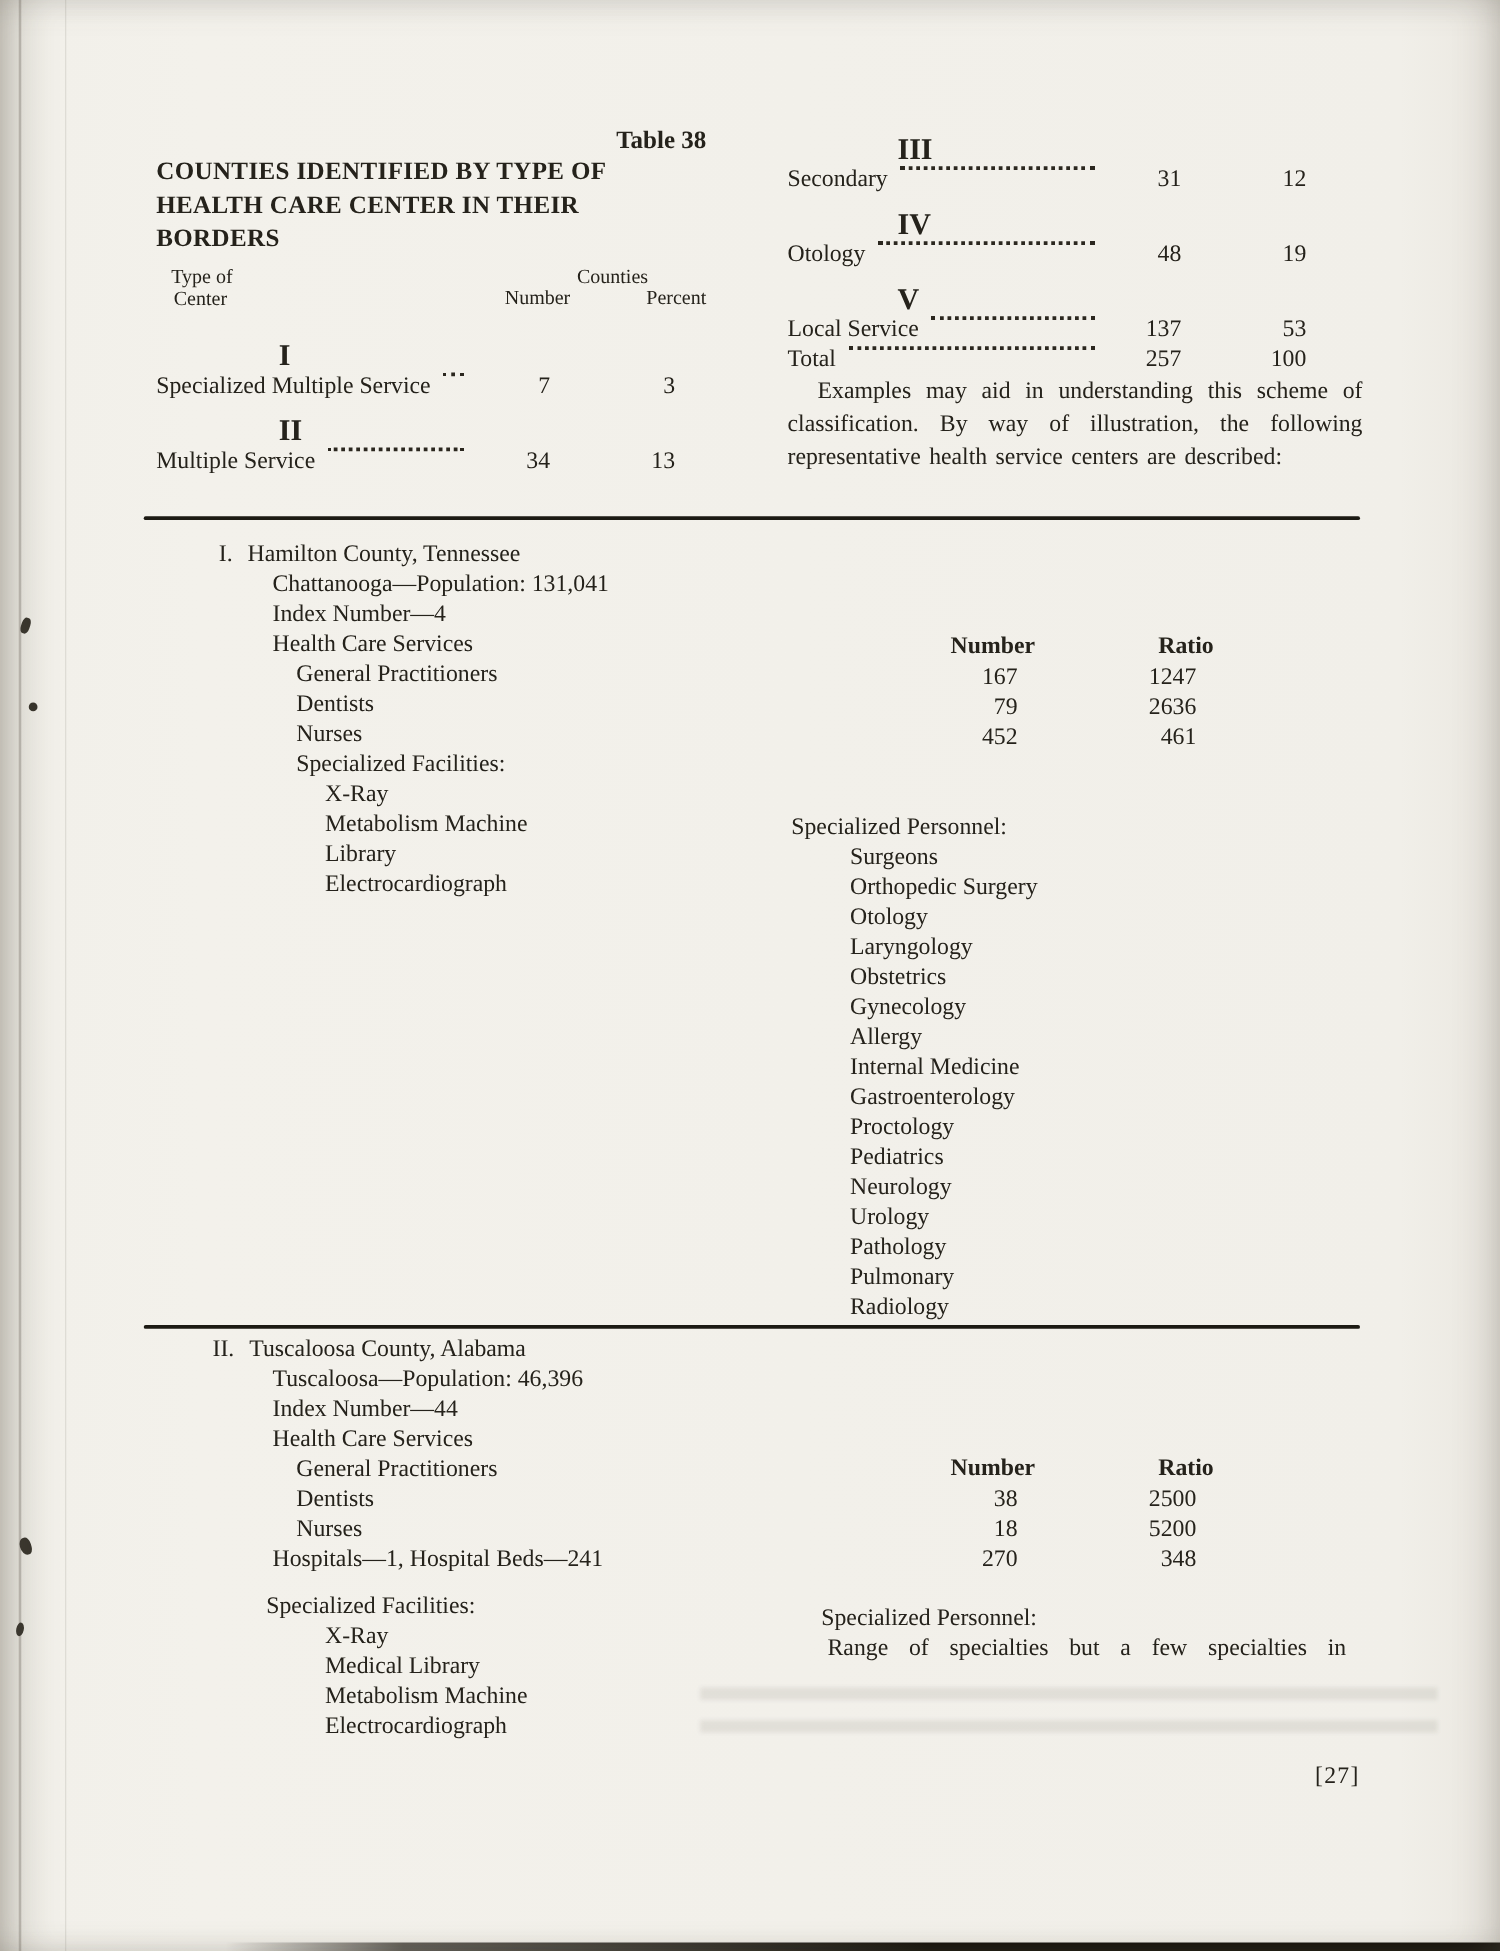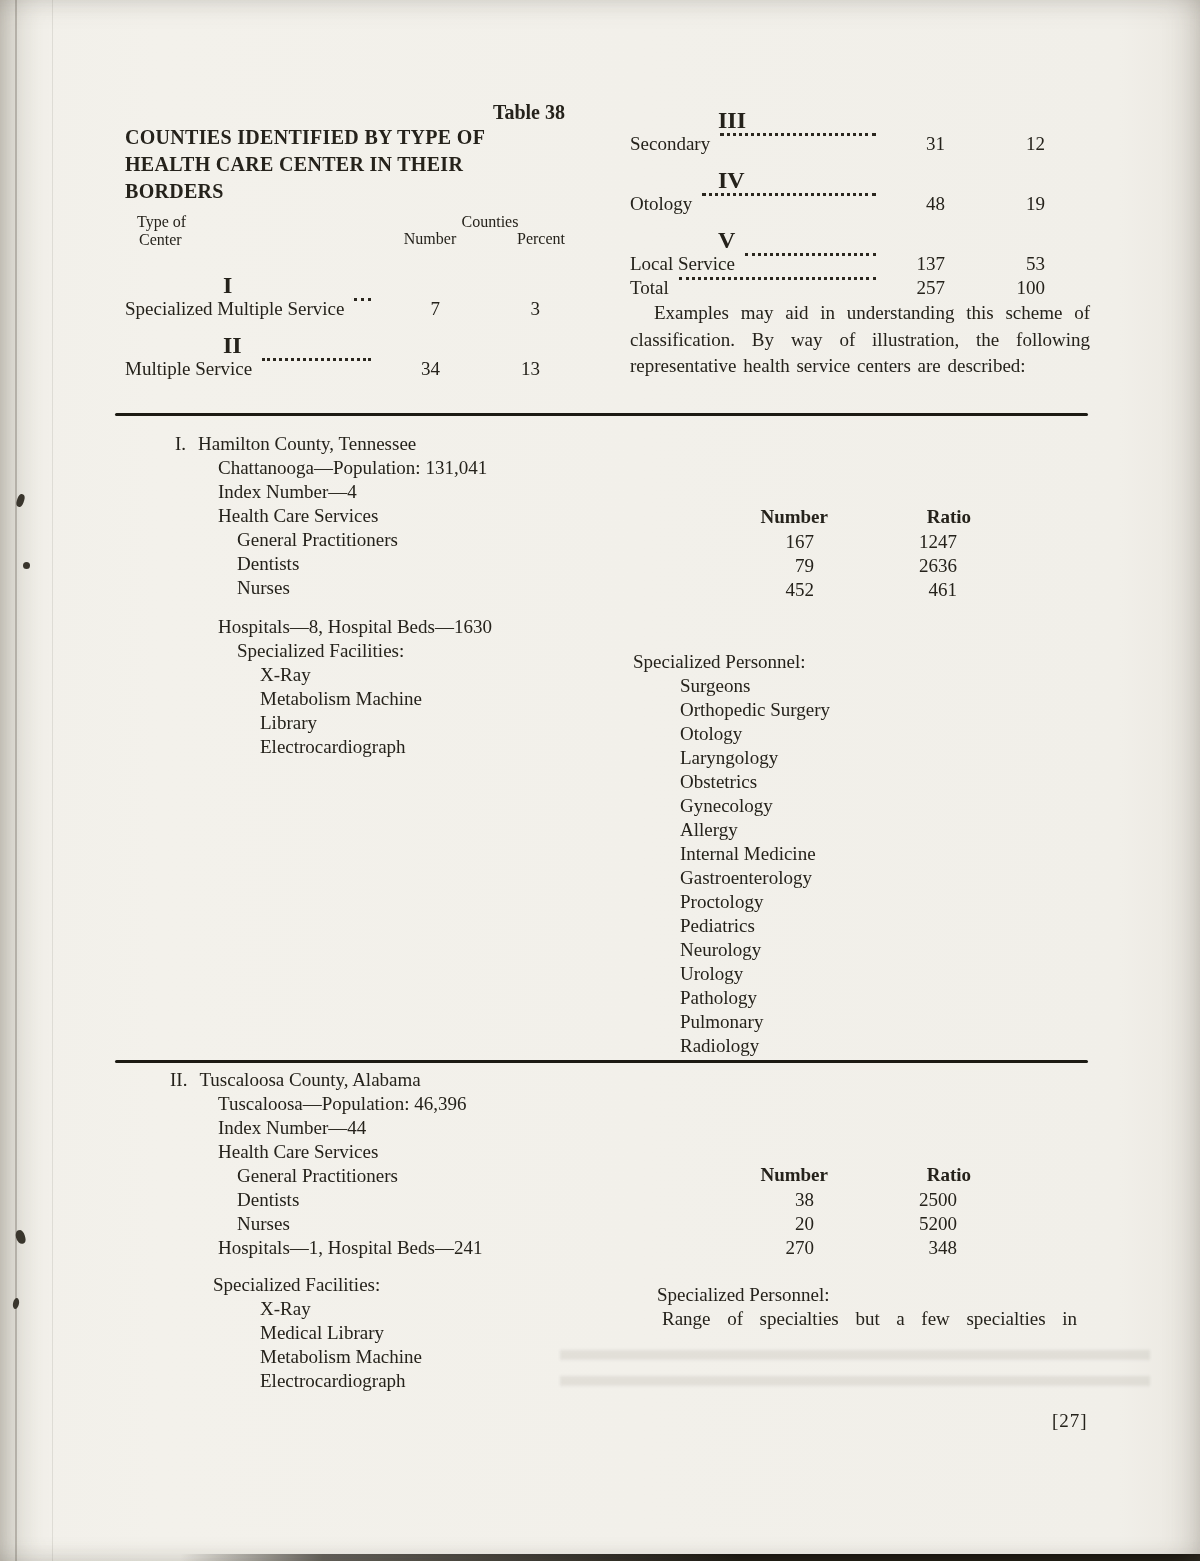--- a/index.html
+++ b/index.html
@@ -157,21 +157,20 @@
   <div class="sec" style="top:432px">
     <div class="sec-head">
       <span class="sec-numeral">I.</span><span>Hamilton County, Tennessee</span>
     </div>
     <div class="indent1">Chattanooga—Population: 131,041</div>
     <div class="indent1">Index Number—4</div>
     <div class="indent1">Health Care Services</div>
     <div class="indent2">General Practitioners</div>
     <div class="indent2">Dentists</div>
     <div class="indent2">Nurses</div>
-    <div class="indent1 hosp">Hospitals—8, Hospital Beds—1630</div>
     <div class="indent2">Specialized Facilities:</div>
     <div class="indent3">X-Ray</div>
     <div class="indent3">Metabolism Machine</div>
     <div class="indent3">Library</div>
     <div class="indent3">Electrocardiograph</div>
 
     <div class="nr-table">
       <div class="nr-row nr-head">
         <span>Number</span>
         <span>Ratio</span>
@@ -233,21 +232,21 @@
     <div class="nr-table t2">
       <div class="nr-row nr-head">
         <span>Number</span>
         <span>Ratio</span>
       </div>
       <div class="nr-row nr-vals">
         <span>38</span>
         <span>2500</span>
       </div>
       <div class="nr-row nr-vals">
-        <span>20</span>
+        <span>18</span>
         <span>5200</span>
       </div>
       <div class="nr-row nr-vals">
         <span>270</span>
         <span>348</span>
       </div>
     </div>
 
     <div class="personnel p2">
       <div>Specialized Personnel:</div>

